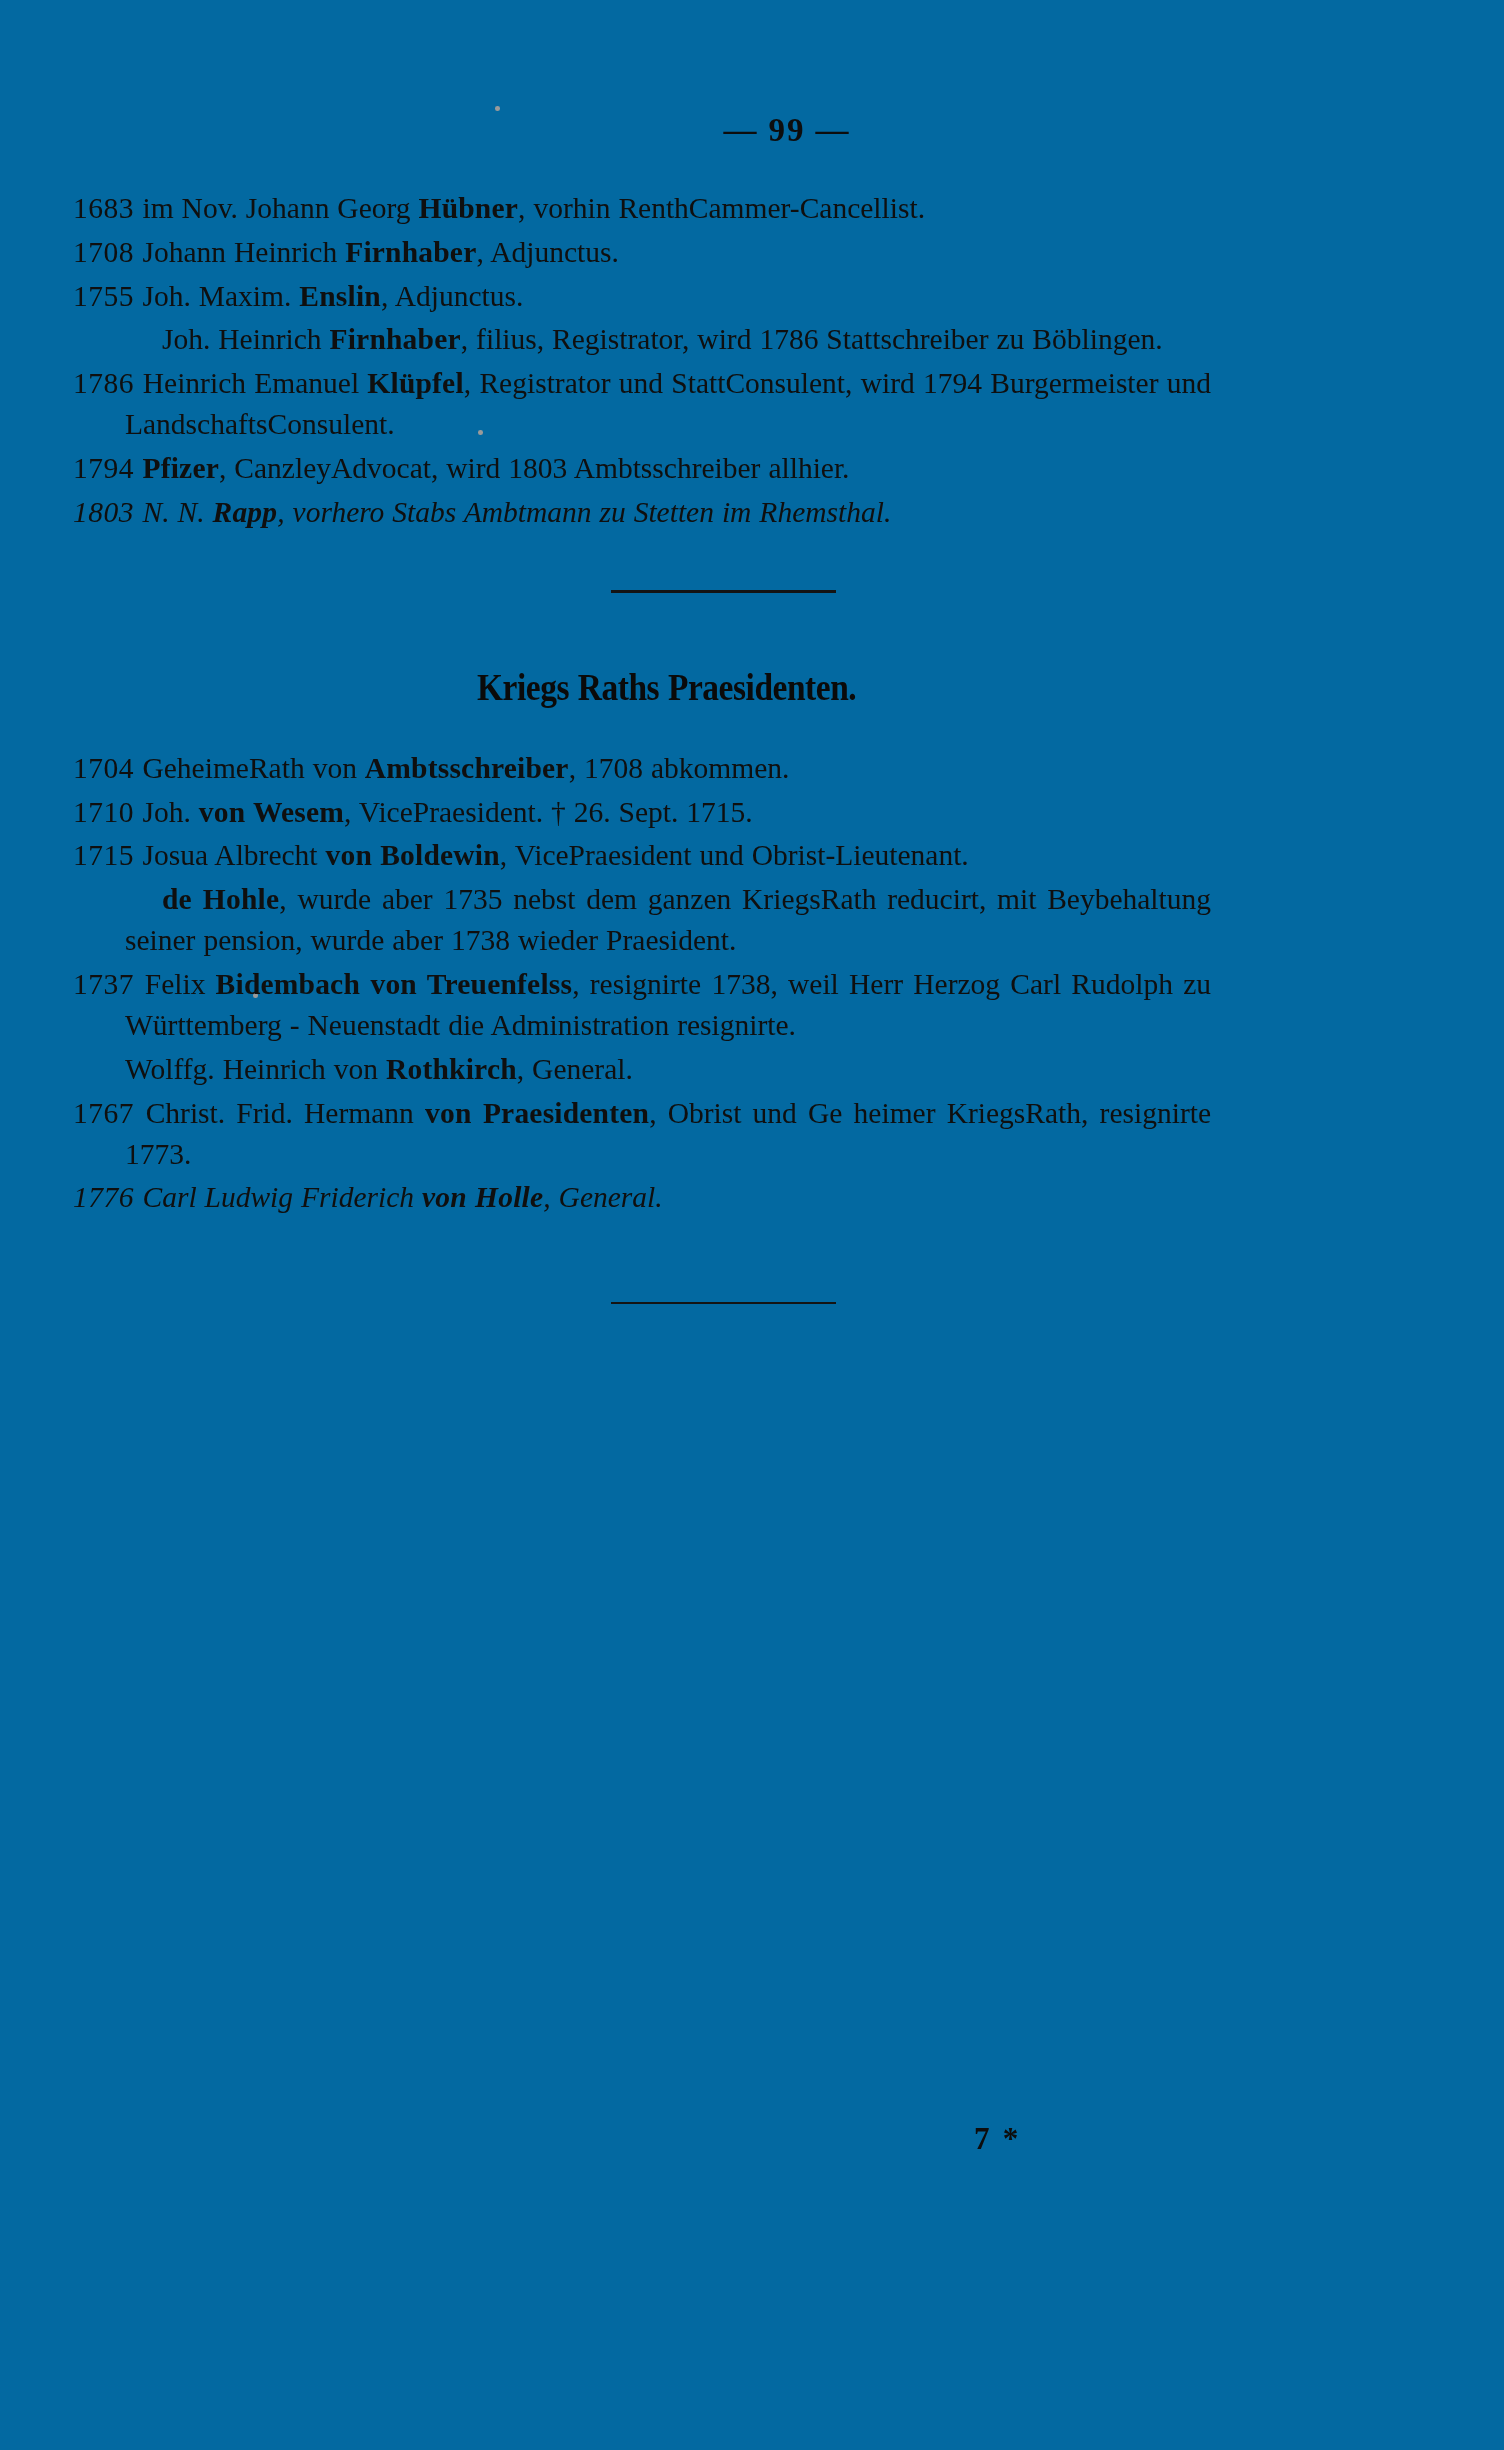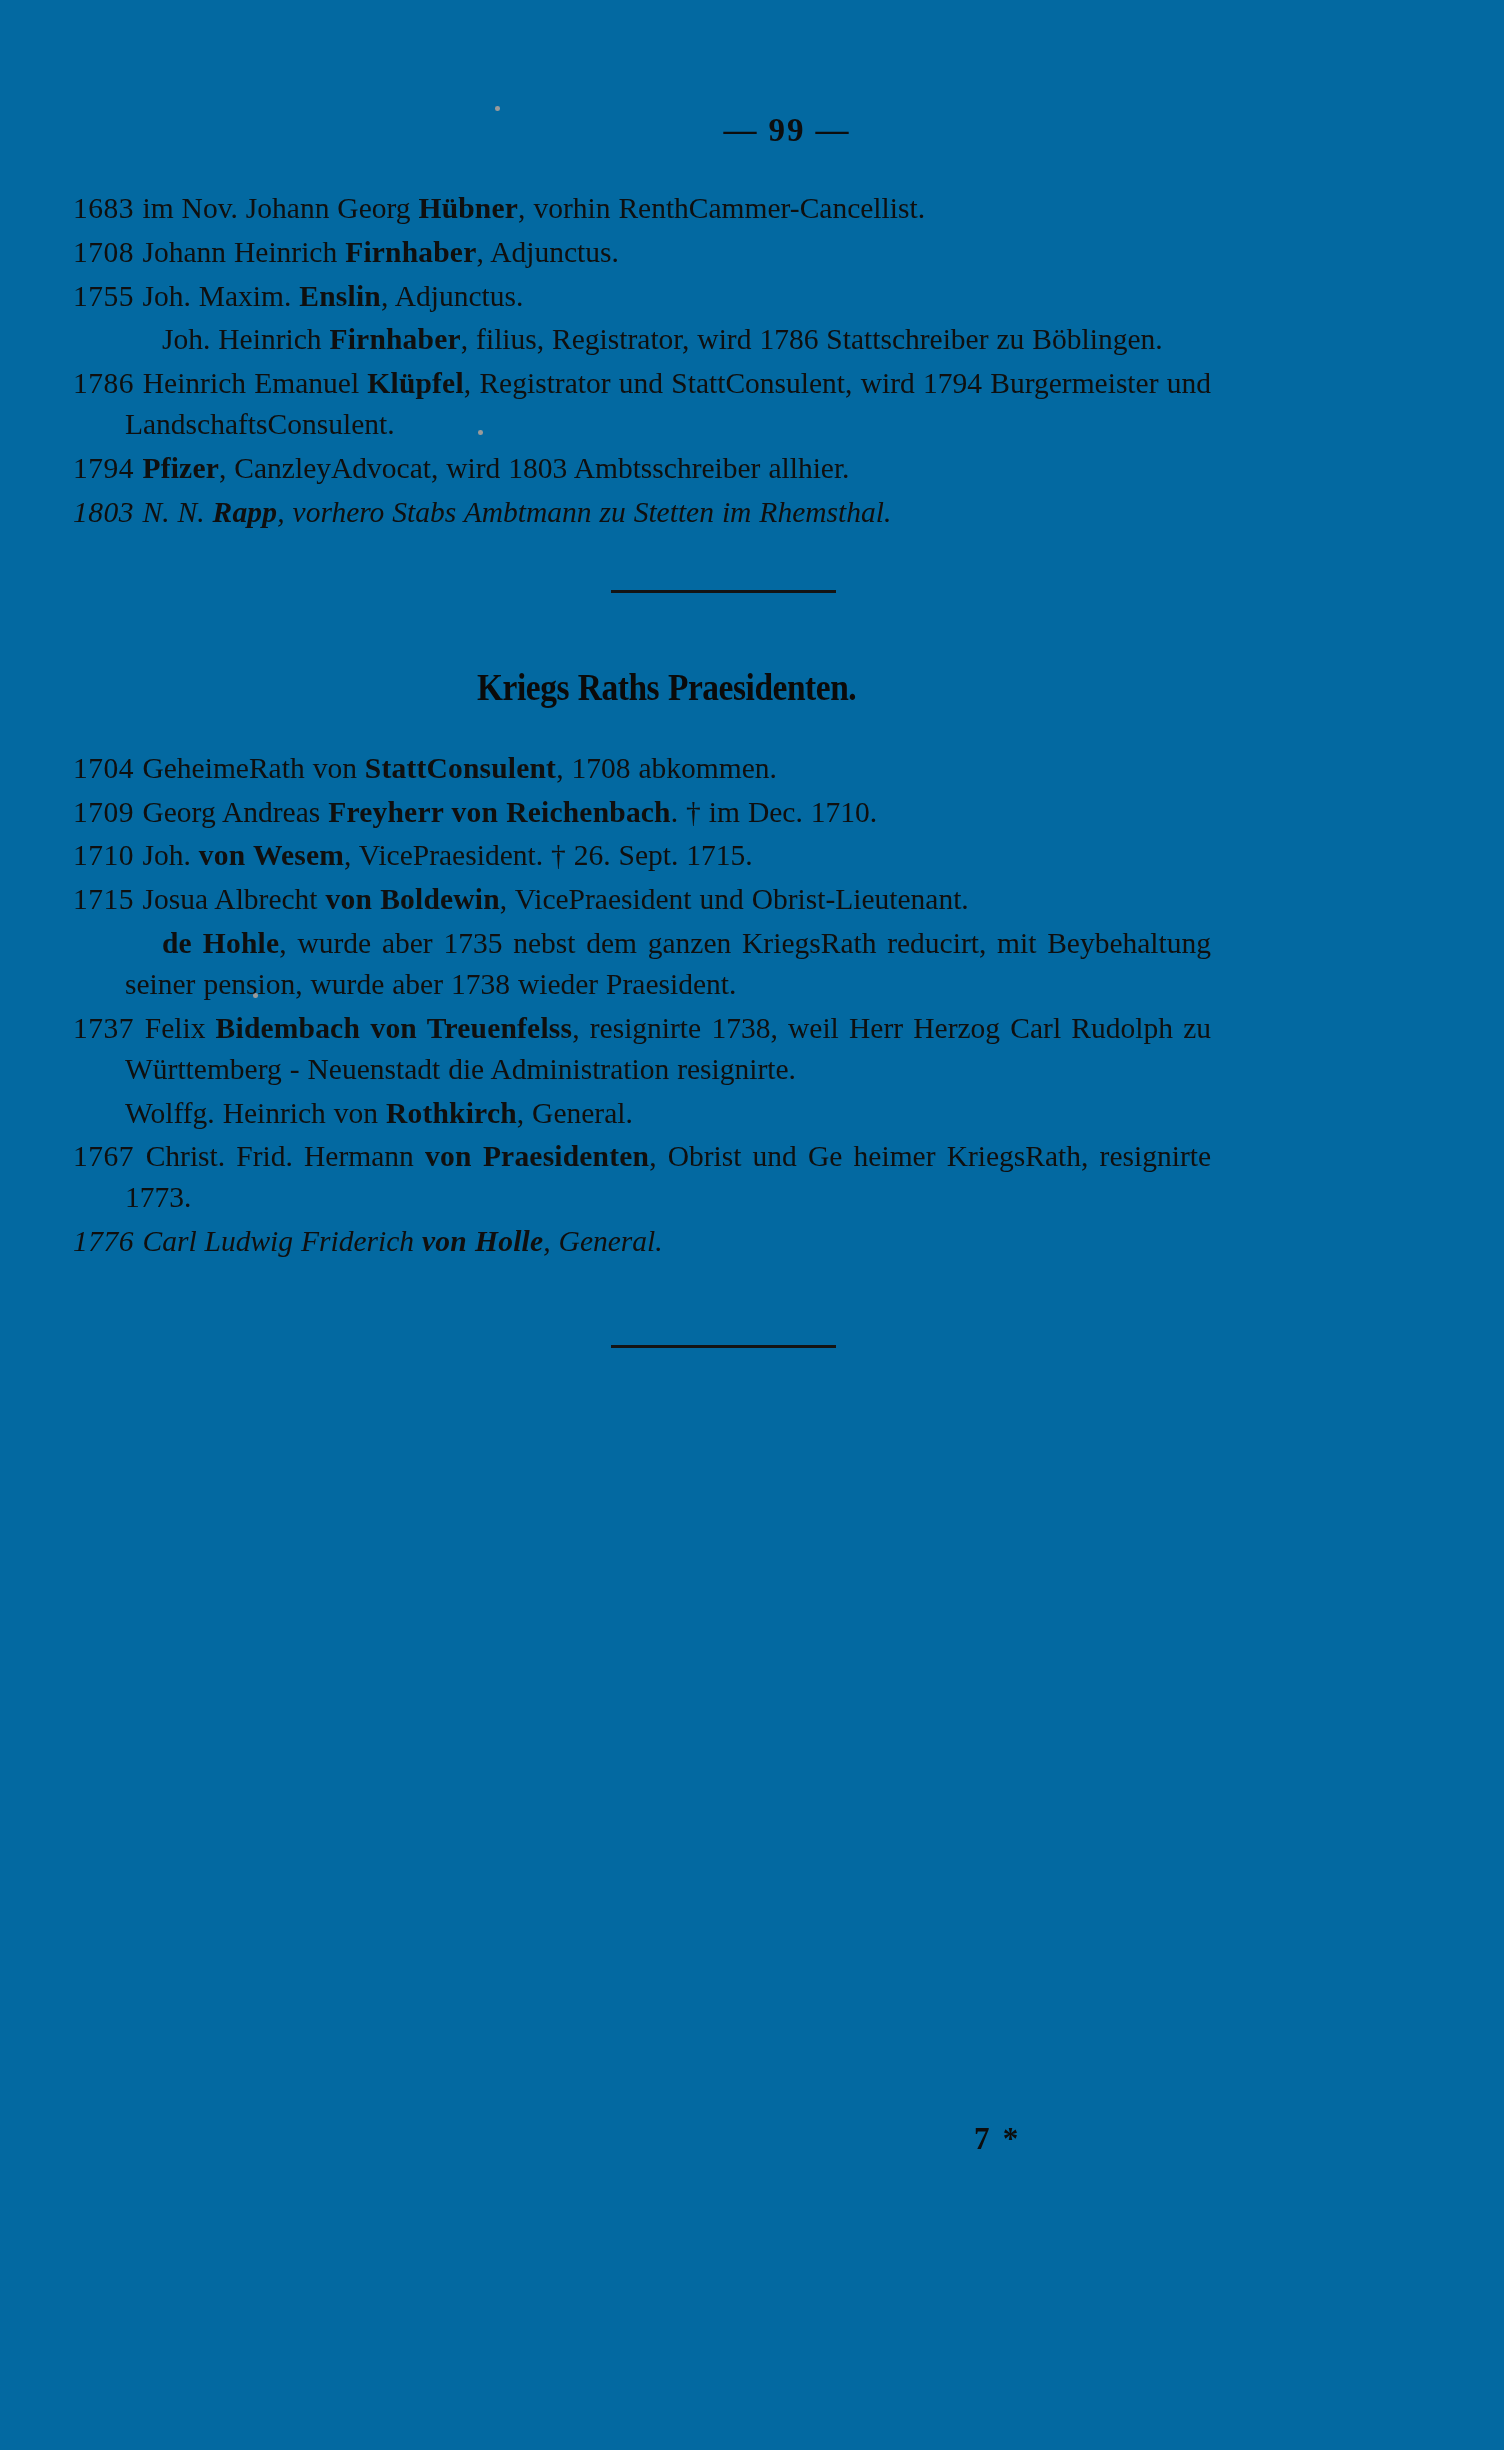--- a/index.html
+++ b/index.html
@@ -157,22 +157,21 @@
         <p class="entry"><span class="year">1803&nbsp;</span><span class="">N. N. </span><span class="nm">Rapp</span><span class="">, vorhero Stabs Ambtmann zu Stetten im Rhemsthal.</span></p>
       </div>
 
     <div class="rule-wrap rule-top">
       <span class="rule"></span>
     </div>
 
     <div class="section-heading">Kriegs Raths Praesidenten.</div>
 
     <div class="entries" id="section-two-entries">
-        <p class="entry"><span class="year">1704&nbsp;</span><span class="">GeheimeRath von </span><span class="nm">StattConsulent</span><span class="">, 1708 abkommen.</span></p>
-        <p class="entry"><span class="year">1709&nbsp;</span><span class="">Georg Andreas </span><span class="nm">Freyherr von Reichenbach</span><span class="">. † im Dec. 1710.</span></p>
+        <p class="entry"><span class="year">1704&nbsp;</span><span class="">GeheimeRath von </span><span class="nm">Ambtsschreiber</span><span class="">, 1708 abkommen.</span></p>
         <p class="entry"><span class="year">1710&nbsp;</span><span class="">Joh. </span><span class="nm">von Wesem</span><span class="">, VicePraesident. † 26. Sept. 1715.</span></p>
         <p class="entry"><span class="year">1715&nbsp;</span><span class="">Josua Albrecht </span><span class="nm">von Boldewin</span><span class="">, VicePraesident und Obrist-Lieutenant.</span></p>
         <p class="entry noyear"><span class="nm">de Hohle</span><span class="">, wurde aber 1735 nebst dem ganzen KriegsRath reducirt, mit Beybehaltung seiner pension, wurde aber 1738 wieder Praesident.</span></p>
         <p class="entry"><span class="year">1737&nbsp;</span><span class="">Felix </span><span class="nm">Bidembach von Treuenfelss</span><span class="">, resignirte 1738, weil Herr Herzog Carl Rudolph zu Württemberg - Neuenstadt die Administration resignirte.</span></p>
         <p class="entry noyear-flush"><span class="">Wolffg. Heinrich von </span><span class="nm">Rothkirch</span><span class="">, General.</span></p>
         <p class="entry"><span class="year">1767&nbsp;</span><span class="">Christ. Frid. Hermann </span><span class="nm">von Praesidenten</span><span class="">, Obrist und Ge heimer KriegsRath, resignirte 1773.</span></p>
         <p class="entry"><span class="year">1776&nbsp;</span><span class="">Carl Ludwig Friderich </span><span class="nm">von Holle</span><span class="">, General.</span></p>
       </div>
 
     <div class="rule-wrap rule-bot">

